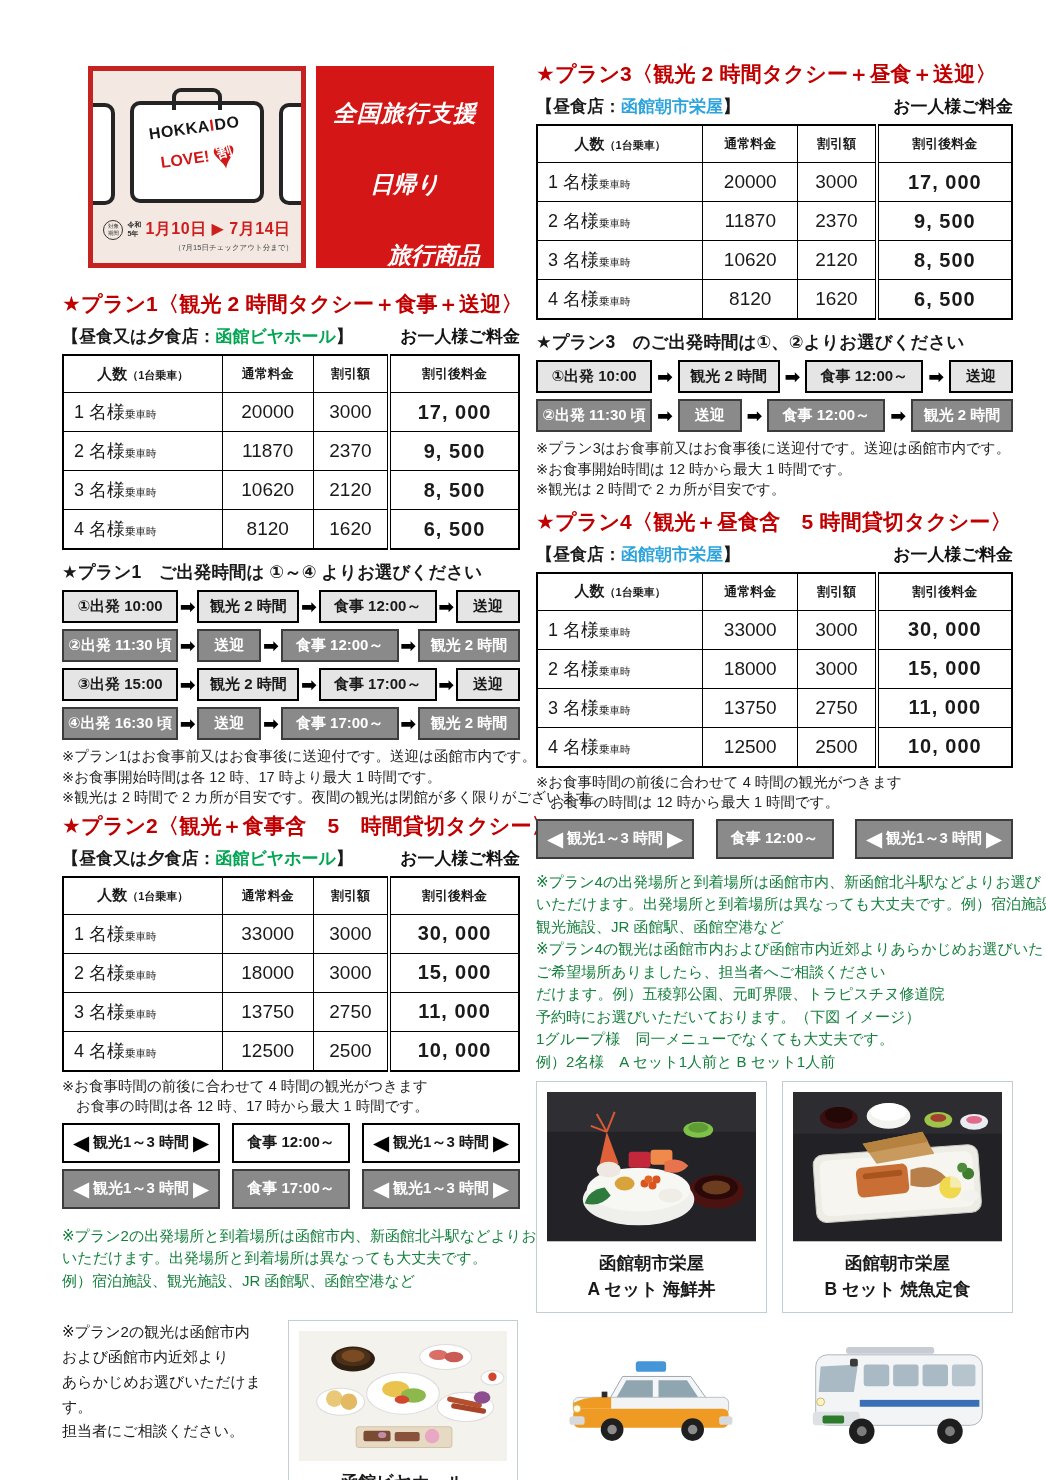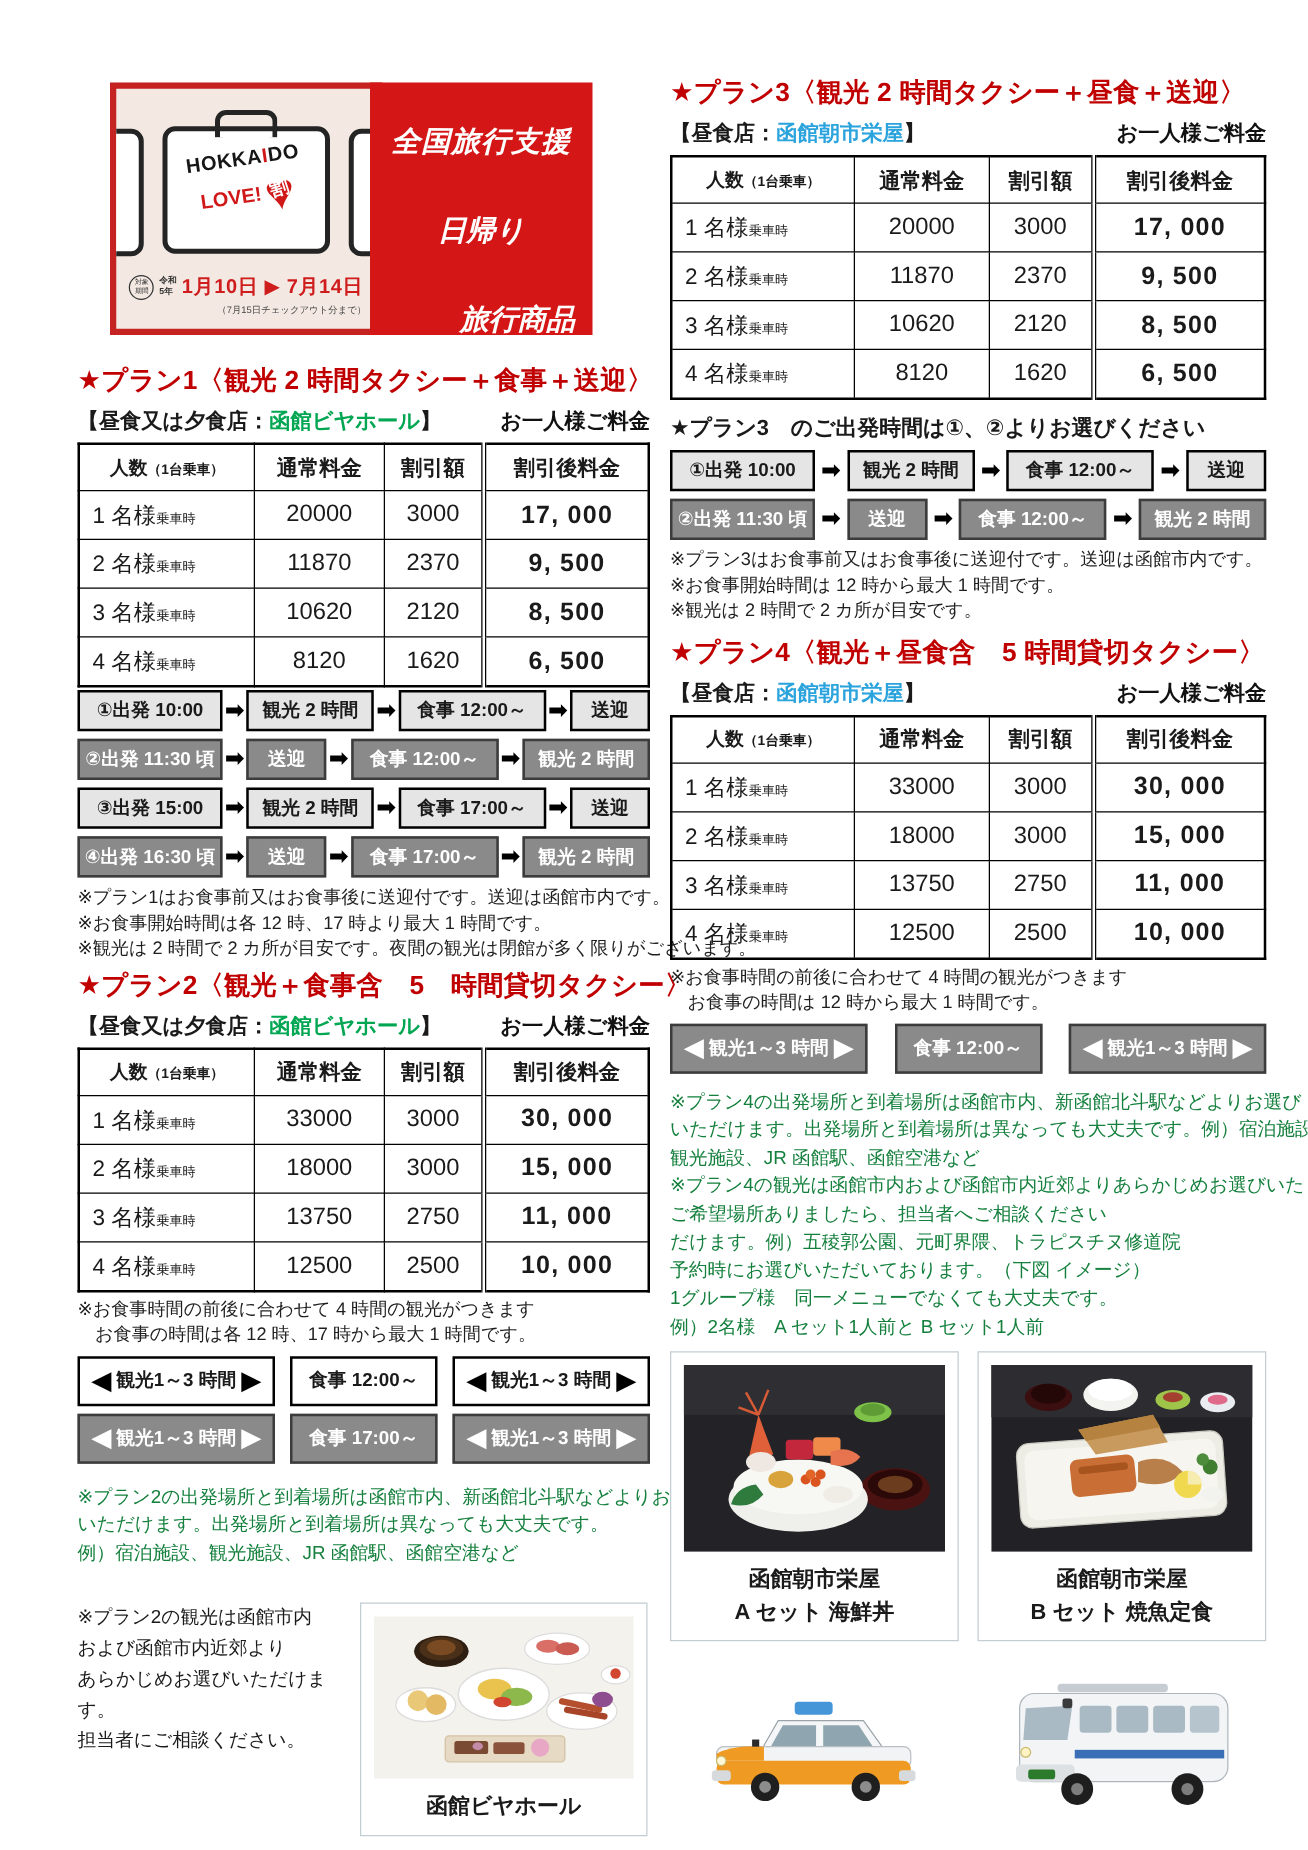--- a/index.html
+++ b/index.html
@@ -28,42 +28,42 @@
   .heart-glyph{font-size:40px;color:#d01818;}
   .wari{position:absolute;top:9px;left:50%;transform:translate(-50%,0) rotate(-10deg);color:#fff;font-size:15px;font-weight:800;}
   .logo-date{display:flex;align-items:center;justify-content:center;gap:4px;margin-top:16px;}
   .badge{width:20px;height:20px;border-radius:50%;border:1.5px solid #333;display:flex;flex-direction:column;
     align-items:center;justify-content:center;font-size:5.5px;line-height:1.15;color:#333;box-sizing:border-box;}
   .era{display:flex;flex-direction:column;font-size:7px;color:#333;line-height:1.15;font-weight:bold;}
   .drange{font-size:16px;font-weight:800;color:#cf1d1d;letter-spacing:.5px;white-space:nowrap;}
   .logo-note{text-align:right;font-size:7.5px;color:#444;padding-right:8px;margin-top:3px;}
 
   #banner-box{
-    position:absolute;left:296px;top:66px;width:178px;height:202px;background:#d41616;
+    position:absolute;left:316px;top:66px;width:178px;height:202px;background:#d41616;
     color:#fff;font-style:italic;font-weight:800;box-sizing:border-box;
   }
   #banner-box .bline1{text-align:center;font-size:23px;margin-top:32px;letter-spacing:1px;}
   #banner-box .bline2{text-align:center;font-size:23px;margin-top:40px;}
   #banner-box .bline3{text-align:right;font-size:23px;margin-top:40px;padding-right:14px;}
 
   
   #col-left{position:absolute;left:62px;top:290px;width:458px;}
   #col-right{position:absolute;left:536px;top:60px;width:477px;}
 
   .plan-title{font-size:21px;font-weight:800;color:#c00000;letter-spacing:.2px;white-space:nowrap;}
   .venue-line{display:flex;justify-content:space-between;align-items:baseline;font-size:17px;font-weight:800;margin-top:7px;}
   .venue-name.green{color:#00a651;}
   .venue-name.blue{color:#2ba3dc;}
   .price-label{font-size:17px;font-weight:800;color:#111;}
 
   
   table.price{width:100%;border-collapse:collapse;margin-top:6px;border:2px solid #000;}
   table.price th,table.price td{border:1.5px solid #000;text-align:center;padding:0;height:36px;}
   table.price td{height:38px;font-size:19px;}
-  table.price th{font-size:17px;font-weight:800;}
+  table.price th{font-size:13px;font-weight:800;}
   table.price th.c0{font-size:15px;}
   table.price .hs{font-size:11px;font-weight:bold;}
   table.price td.lbl{font-size:18px;text-align:left;padding-left:10px;}
   table.price td.lbl .sub{font-size:10.5px;}
   table.price .last{border-left:4px double #000;}
   table.price td.last{font-size:20px;font-weight:600;letter-spacing:1px;}
 
   .sched-title{font-size:17.5px;font-weight:800;margin:10px 0 4px;white-space:nowrap;}
   .srow{display:flex;align-items:center;margin-bottom:2px;height:37px;}
   .sbox{display:flex;align-items:center;justify-content:center;border:2px solid #000;height:33px;
@@ -185,20 +185,21 @@
         </tr>
       <tr>
           <td class="lbl"><span>4 名様</span><span class="sub">乗車時</span></td>
           <td>8120</td>
           <td>1620</td>
           <td class="last">6, 500</td>
         </tr>
     </tbody>
   </table>
 
+  <div class="sched-title">★プラン1　ご出発時間は ①～④ よりお選びください</div>
 
   <div>
     <div class="srow">
       <div class="sbox b-start">①出発 10:00</div>
       <span class="sarr">➡</span>
       <div class="sbox b-sight">観光 2 時間</div>
       <span class="sarr">➡</span>
       <div class="sbox b-meal">食事 12:00～</div>
       <span class="sarr">➡</span>
       <div class="sbox b-pick">送迎</div>

